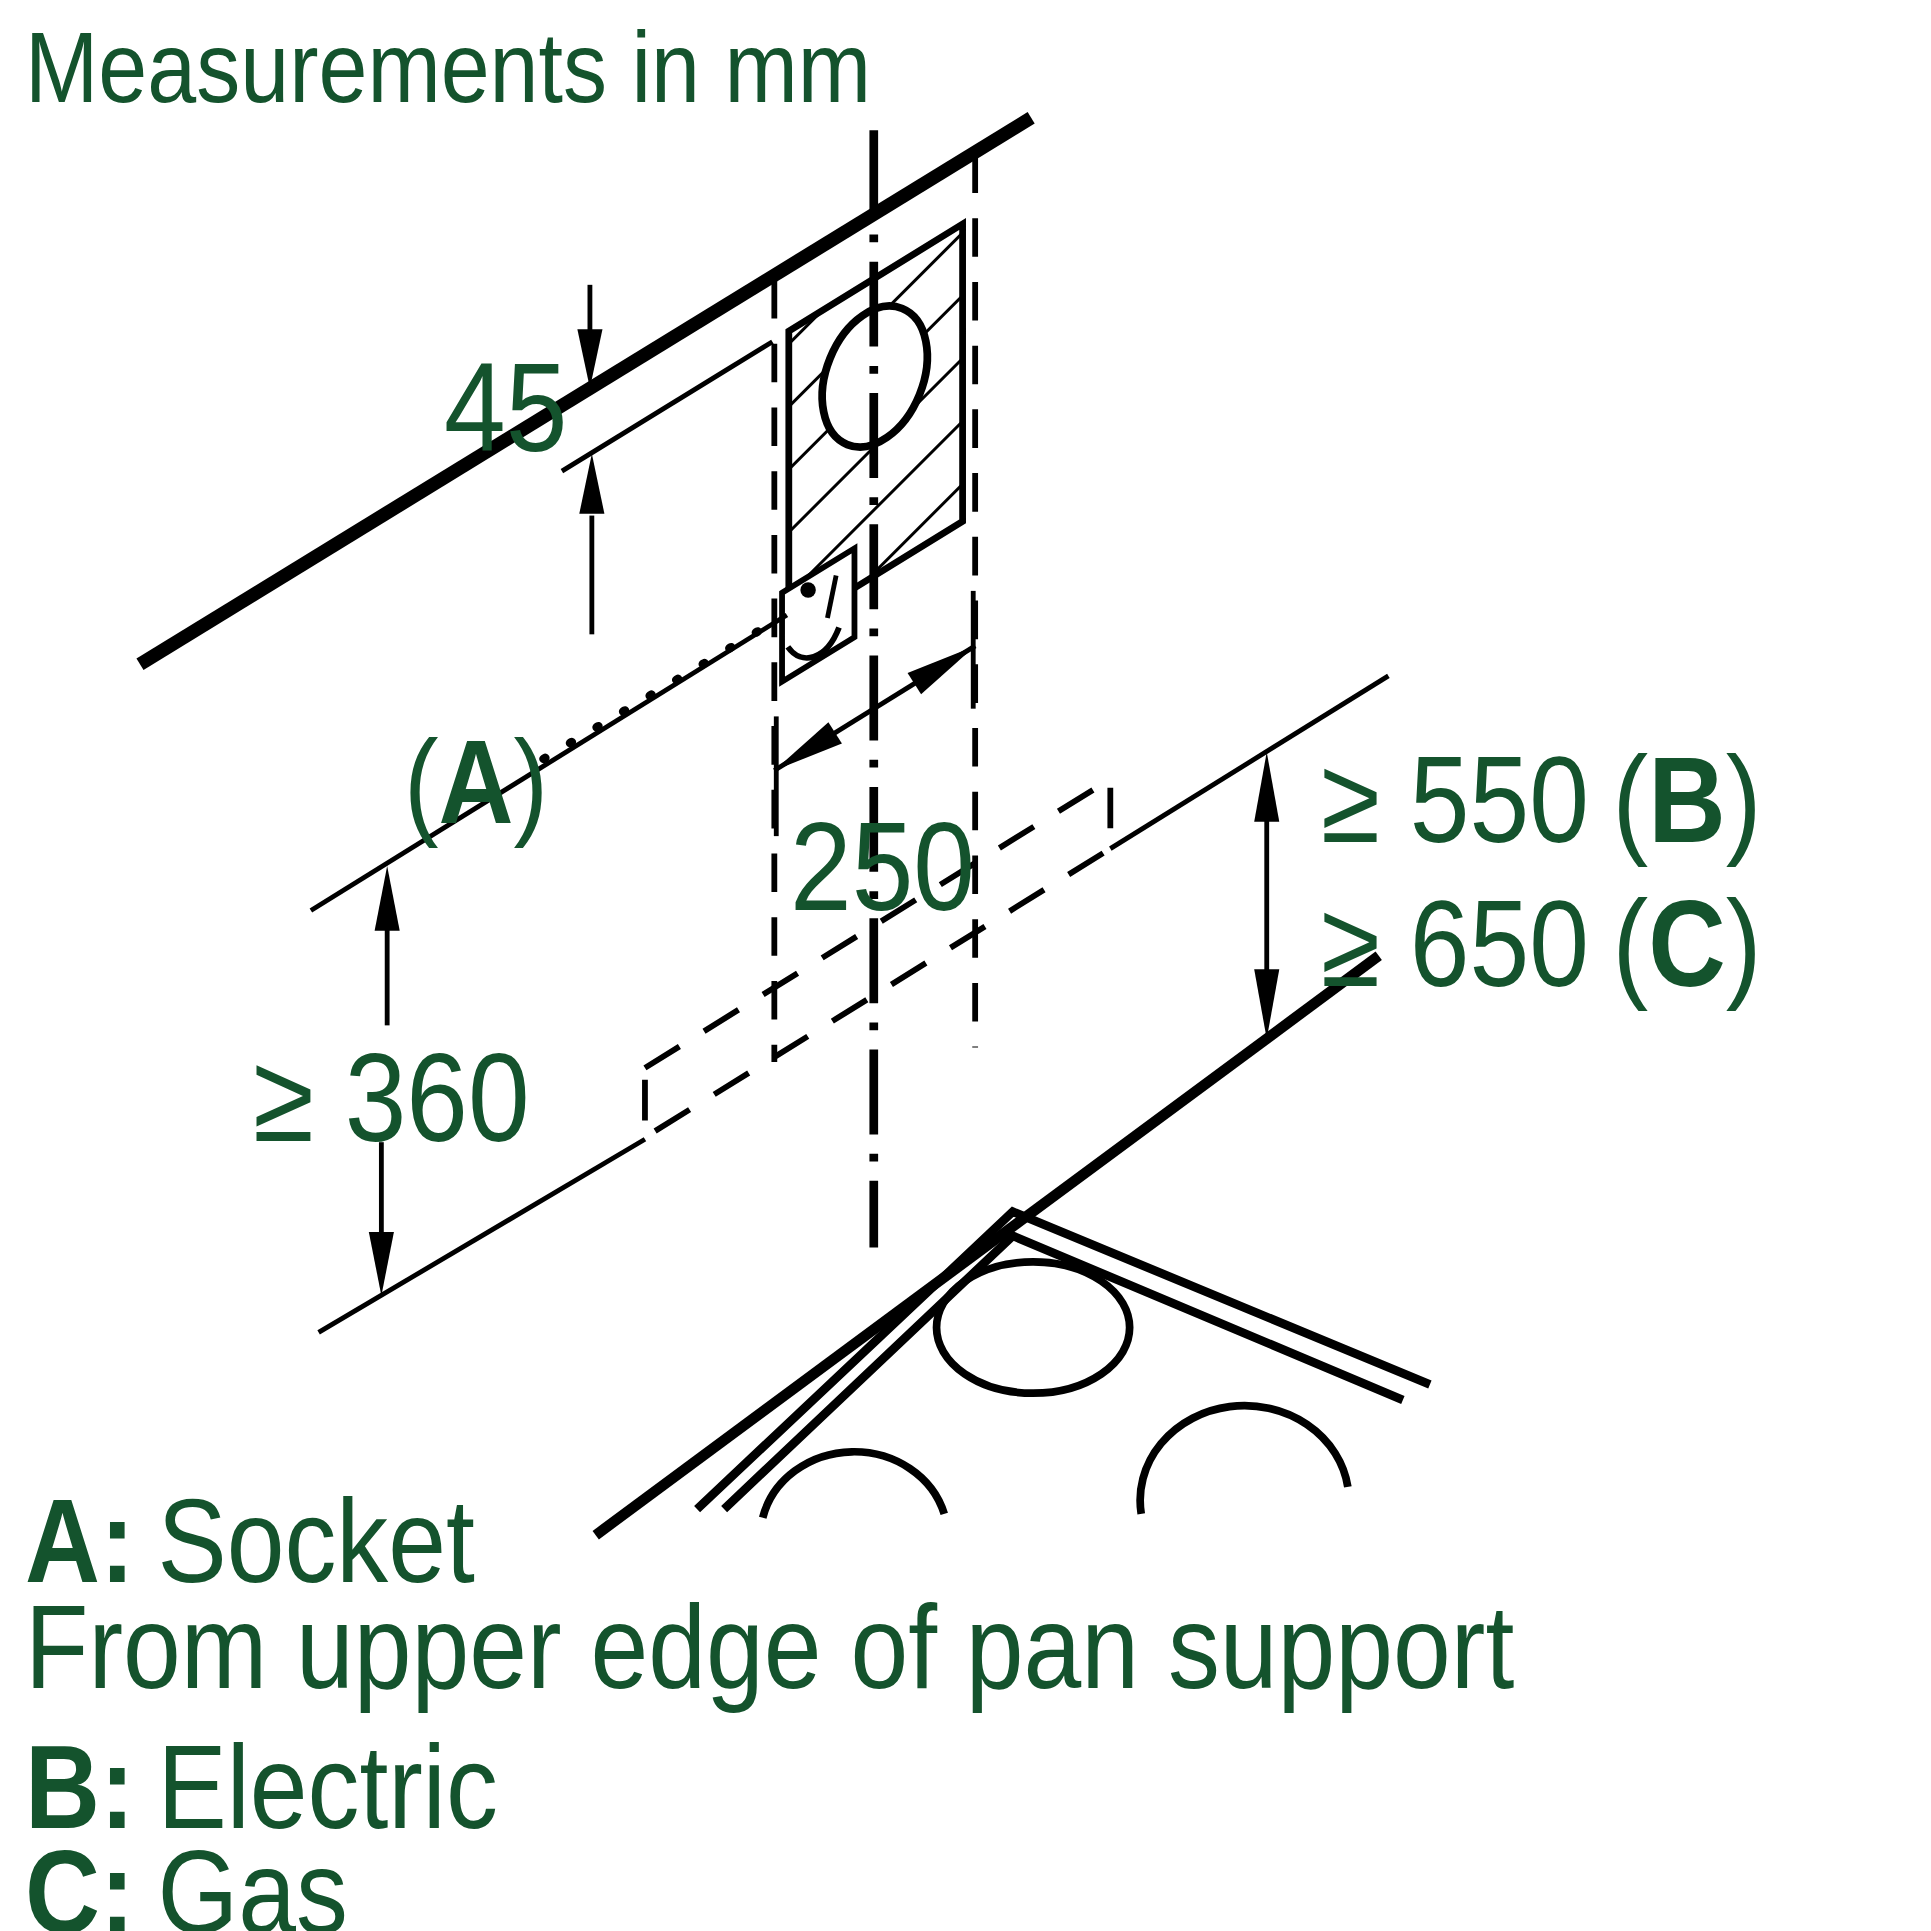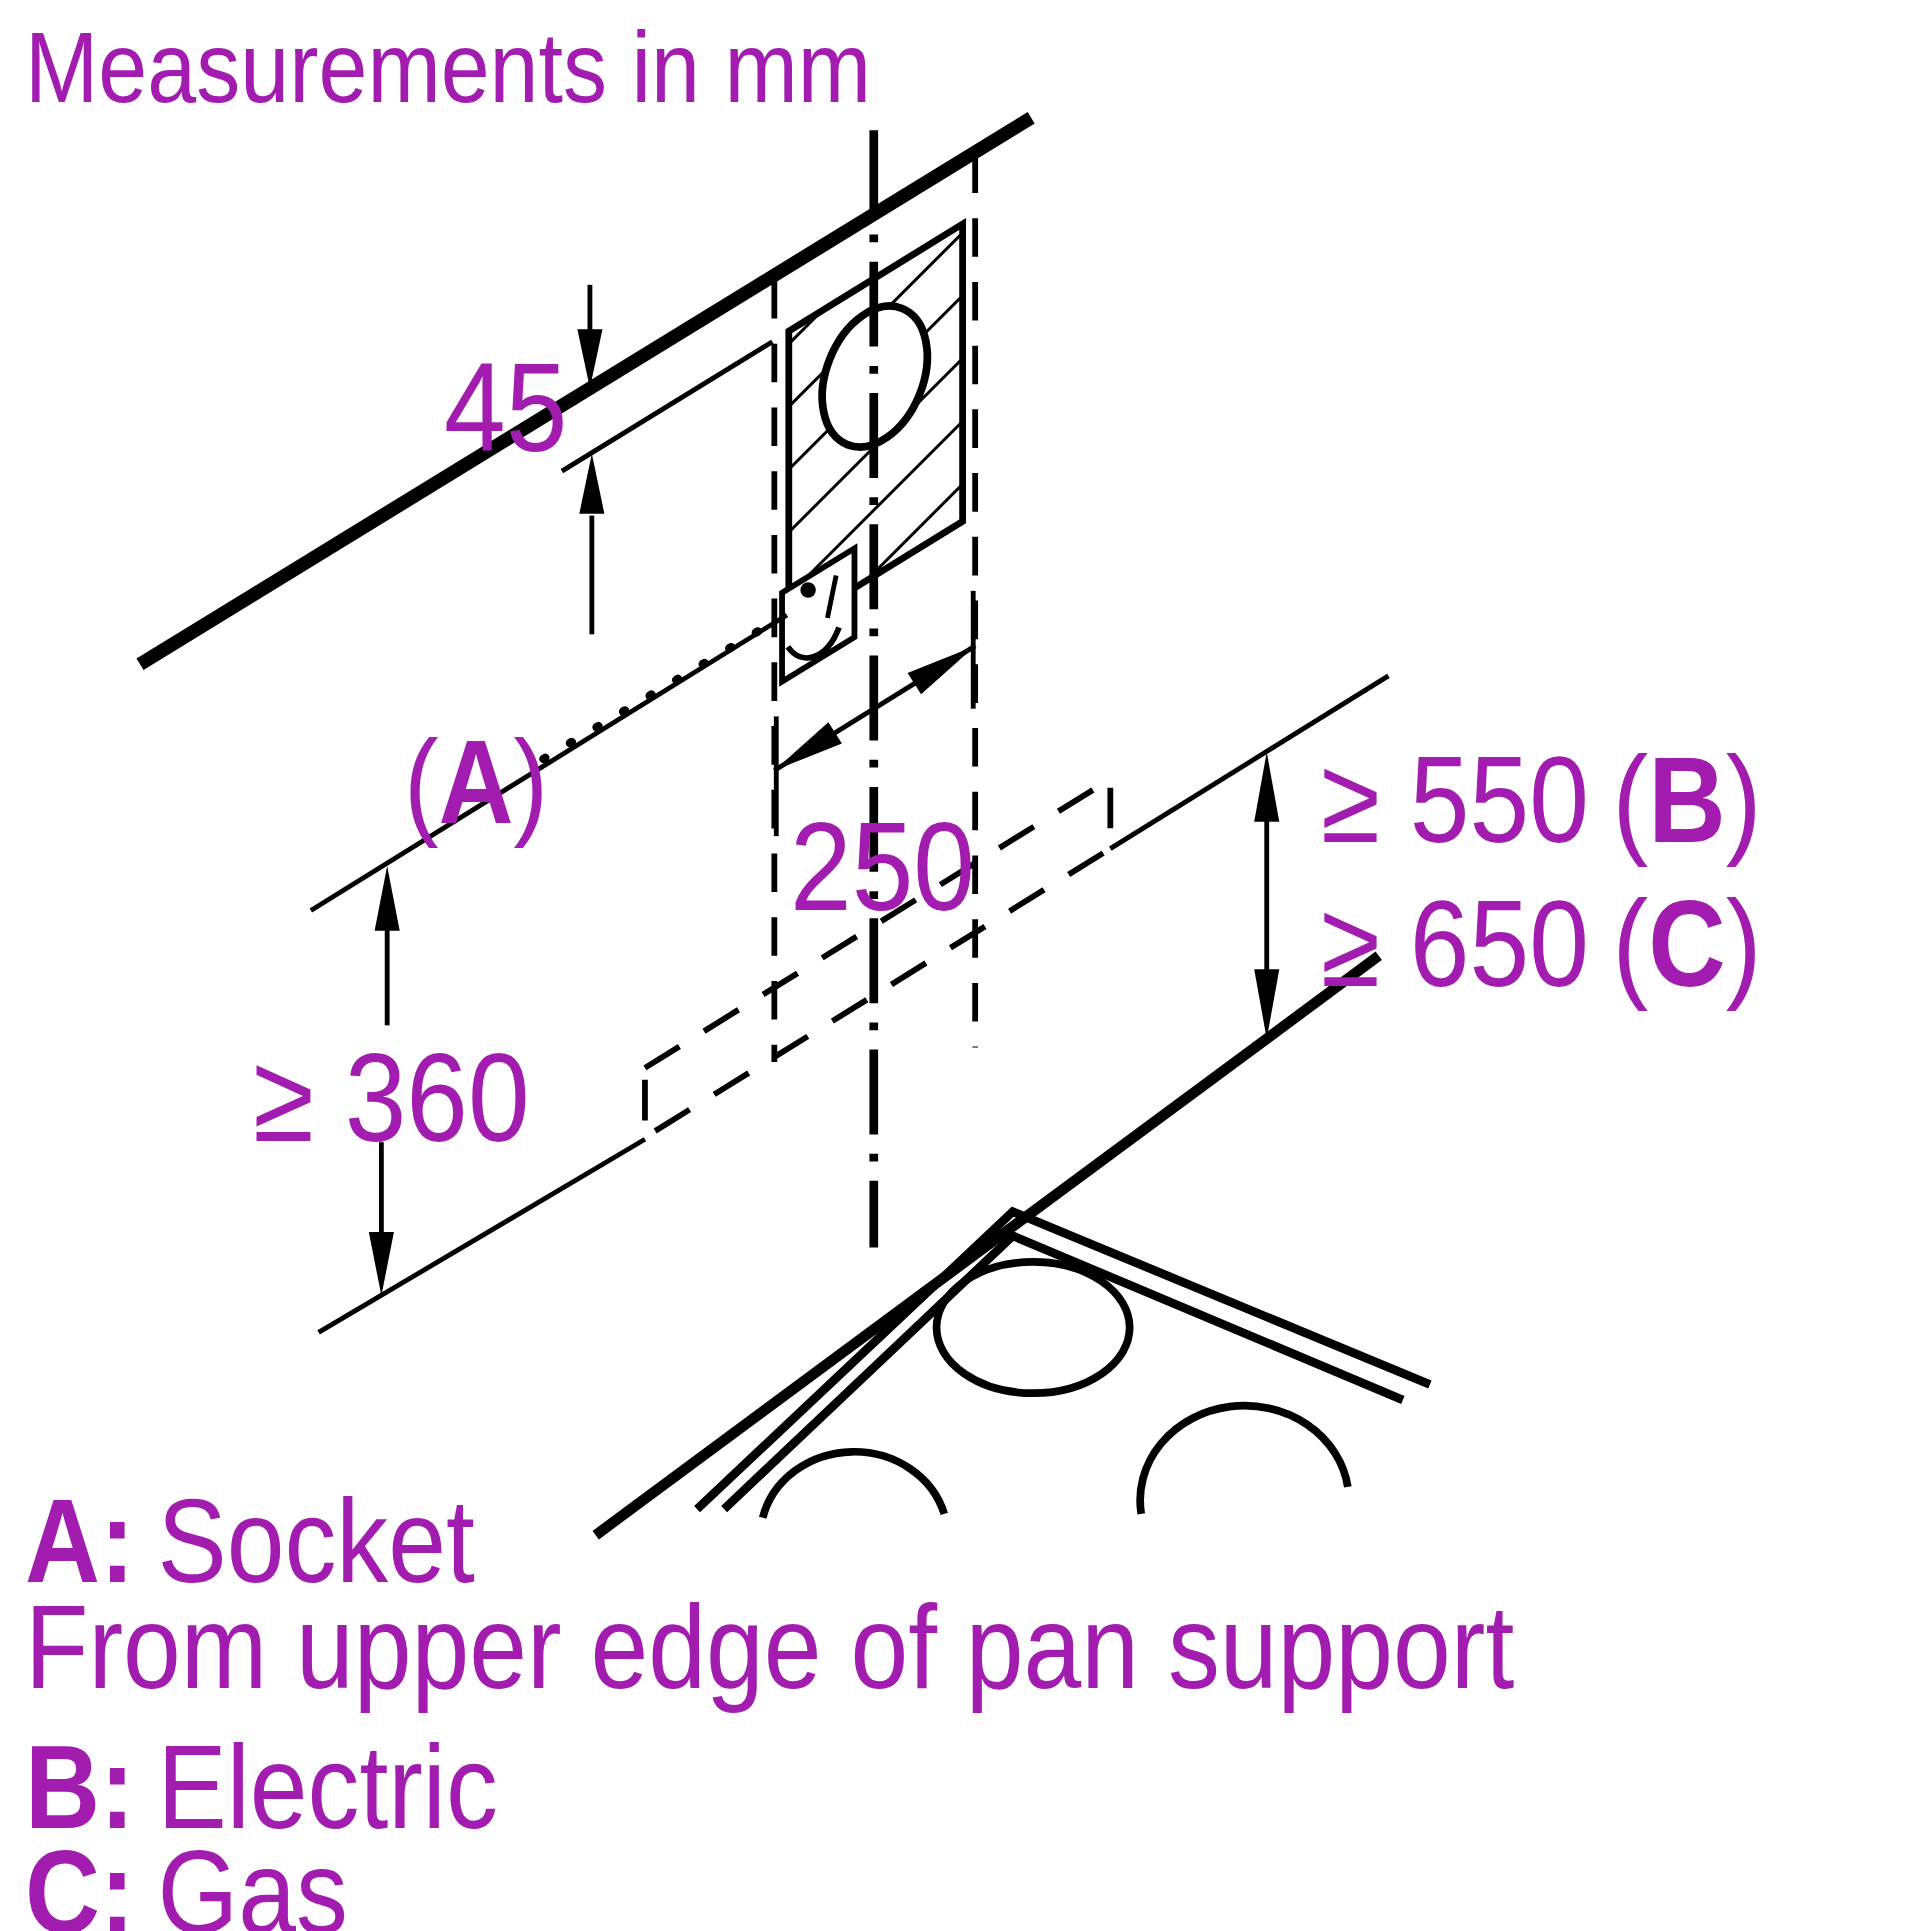--- a/index.html
+++ b/index.html
@@ -1,17 +1,17 @@
 <!DOCTYPE html>
 <html><head>
 <meta charset="utf-8">
 <style>
   html,body{margin:0;padding:0;background:#fff;}
   #stage{position:relative;width:1931px;height:1931px;background:#ffffff;overflow:hidden;
-         font-family:"Liberation Sans", sans-serif;color:#a21caf;}
+         font-family:"Liberation Sans", sans-serif;color:#14532d;}
   .lbl{position:absolute;white-space:nowrap;line-height:1;transform:scaleX(0.88);
        transform-origin:left top;letter-spacing:0;}
   .title{font-size:100px;}
   .dim{font-size:126px;}
   .dim-sm{font-size:122px;}
   .ref-label{font-size:118px;}
   .legend{font-size:118px;}
   .b{font-weight:bold;}
   .gap{display:inline-block;width:0.22em;}
   svg{position:absolute;left:0;top:0;}

